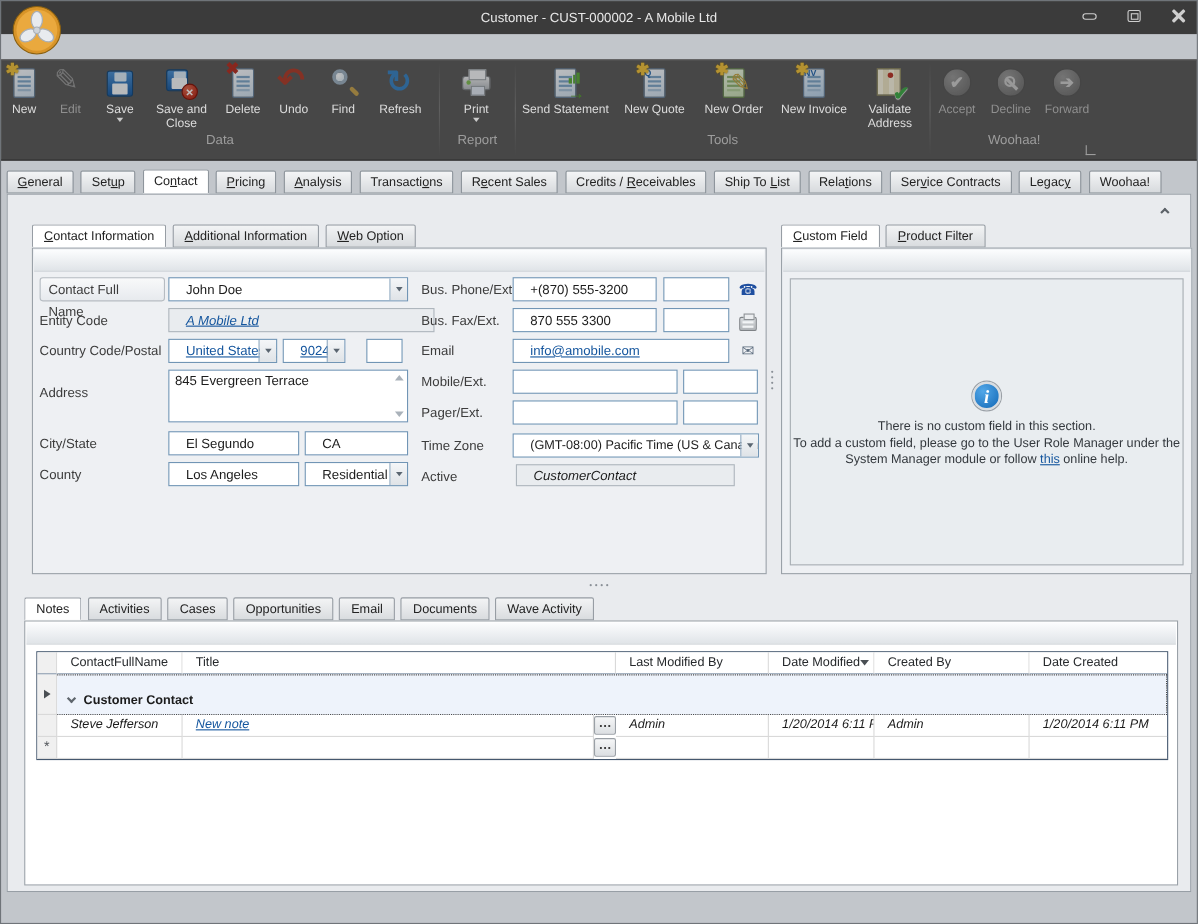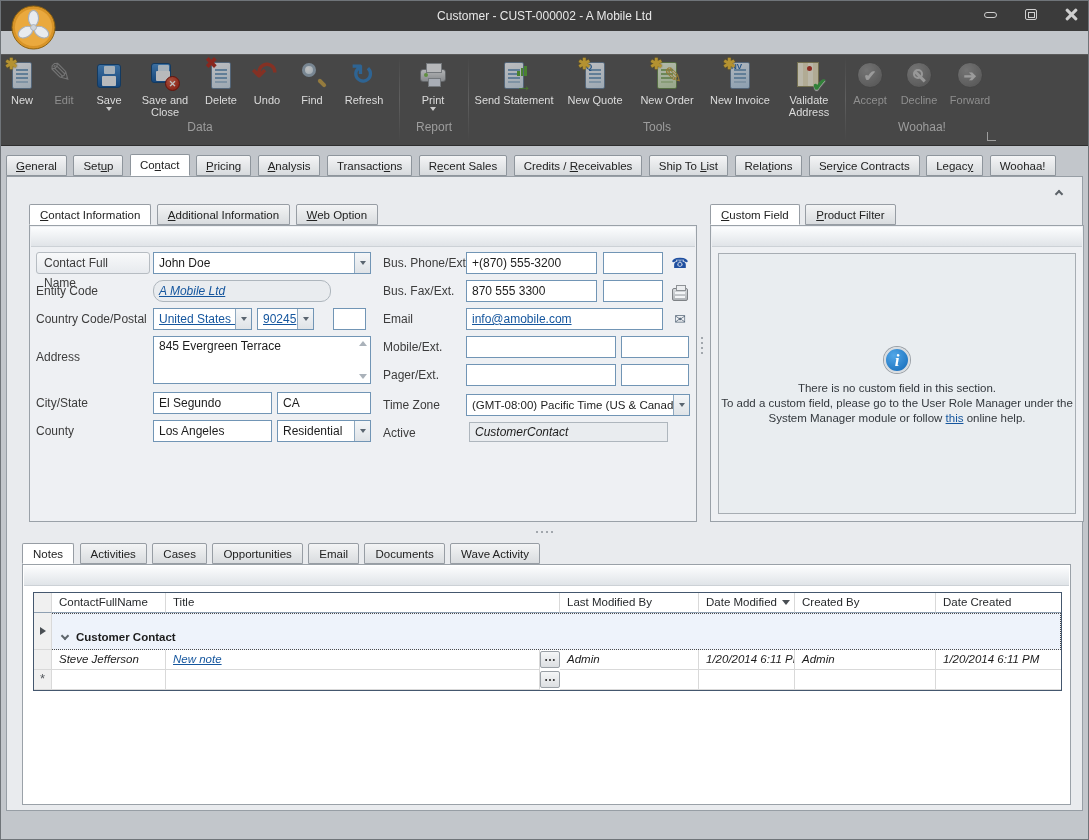--- a/index.html
+++ b/index.html
@@ -90,21 +90,21 @@
   .subtabs { position:absolute; height:21px; }
   .stab { display:inline-block; height:21px; line-height:20px; margin-right:1px; padding:0 10px; font-size:11.5px; color:#222; background:linear-gradient(#f3f4f5,#d9dcdf); border:1px solid #979da4; border-radius:2px 2px 0 0; vertical-align:bottom; cursor:default; }
   .stab.active { background:#fff; border-bottom:1px solid #fff; position:relative; z-index:5; }
 
   .gbox { position:absolute; background:#eef0f3; border:1px solid #9aa1a8; }
   .gbox .strip { position:absolute; left:1px; right:1px; top:1px; height:20px; background:linear-gradient(#fcfdfe,#e0e4e8); border-bottom:1px solid #ccd1d6; }
 
   
   .lform { position:absolute; left:1px; right:1px; top:22px; bottom:1px; }
   .flabel { position:absolute; font-size:12px; color:#3c3c3c; }
-  .fld { position:absolute; height:22px; background:#fff; border:1px solid #7195b5; font-size:12px; color:#1c1c1c; line-height:20px; padding:0 5px; white-space:nowrap; overflow:hidden; }
+  .fld { position:absolute; height:22px; background:#fff; border:1px solid #7195b5; font-size:12px; color:#1c1c1c; line-height:20px; padding:0 15px; white-space:nowrap; overflow:hidden; }
   .fld.gray { background:#e9ecef; border-color:#aeb6bd; }
   .combo { padding-right:18px; }
   .combo .cbtn { position:absolute; right:0; top:0; bottom:0; width:16px; background:linear-gradient(#f4f6f8,#dfe3e7); border-left:1px solid #8fa9c0; }
   .combo .cbtn:after { content:""; position:absolute; left:5px; top:8px; width:0; height:0; border-left:3.5px solid transparent; border-right:3.5px solid transparent; border-top:4px solid #5a6570; }
   .lbl-btn { position:absolute; height:22px; line-height:20px; padding:0 7px; font-size:12px; color:#3c3c3c; background:linear-gradient(#f8f9fa,#e7eaee); border:1px solid #b6bcc2; border-radius:3px; }
   a.lnk { color:#15569e; text-decoration:underline; }
   a.lnk.it { font-style:italic; }
   .tarea { position:absolute; background:#fff; border:1px solid #7195b5; font-size:12px; padding:2px 14px 2px 5px; color:#1c1c1c; }
   .scrollarrows { position:absolute; right:1px; top:1px; bottom:1px; width:12px; display:flex; flex-direction:column; justify-content:space-between; align-items:center; padding:3px 0; }
   .sa { width:0; height:0; border-left:4px solid transparent; border-right:4px solid transparent; }
@@ -123,21 +123,21 @@
   .info-msg { margin-top:8px; font-size:11.5px; color:#33383d; line-height:15px; }
 
   
   .vsplit { position:absolute; width:6px; display:flex; flex-direction:column; gap:3px; align-items:center; }
   .vsplit b, .hsplit b { width:2px; height:2px; background:#8a9097; border-radius:50%; }
   .hsplit { position:absolute; height:6px; display:flex; gap:3px; justify-content:center; align-items:center; }
 
   
   .grid { position:absolute; left:10px; top:27px; width:1029px; background:#fff; border:1px solid #44576e; font-size:11.5px; color:#1c1c1c; }
   .grow { display:grid; grid-template-columns:18px 114px 374px 20px 139px 96px 141px 125px; }
-  .gc { border-right:1px solid #d9d9d9; border-bottom:1px solid #d9d9d9; padding:0 7px; line-height:19px; height:20px; overflow:hidden; white-space:nowrap; }
+  .gc { border-right:1px solid #d9d9d9; border-bottom:1px solid #d9d9d9; padding:0 12px; line-height:19px; height:20px; overflow:hidden; white-space:nowrap; }
   .ghead .gc { background:#fff; border-bottom:1px solid #8fa0b2; color:#26292c; position:relative; }
   .gc.sel { background:#f0f0f0; padding:0; text-align:center; }
   .grow.group .gc { height:37px; line-height:34px; }
   .gcell-group { grid-column:2 / 9; background:#eef3fb; border:1px dotted #4a4a4a; border-left:none; padding:12px 4px 0 4px; line-height:22px; font-weight:bold; position:relative; }
   .chev-dn { display:inline-block; width:6px; height:6px; border-right:2px solid #5f666d; border-bottom:2px solid #5f666d; transform:rotate(45deg); margin:0 8px 2px 6px; }
   .row-arrow { display:inline-block; width:0; height:0; border-top:4.5px solid transparent; border-bottom:4.5px solid transparent; border-left:6px solid #4a4f54; margin-top:14px; }
   .dots-btn { background:linear-gradient(#f5f6f7,#dcdfe2); border:1px solid #9aa0a6; border-radius:2px; height:17px; margin:1px 0; line-height:10px; text-align:center; font-weight:bold; color:#3c3c3c; padding:0; cursor:default; font-size:12px; }
   .it { font-style:italic; }
   .sort-dd { position:absolute; right:4px; top:7px; width:0; height:0; border-left:4px solid transparent; border-right:4px solid transparent; border-top:5px solid #4a4f54; }
   .newrow-star { font-size:13px; color:#55595e; line-height:18px; }
@@ -383,21 +383,21 @@
       <div class="stab"><u>A</u>dditional Information</div>
       <div class="stab"><u>W</u>eb Option</div>
     </div>
     <div class="gbox" style="left:22px; top:48px; width:668px; height:297px;">
       <div class="strip"></div>
       <div class="lform">
         <div class="lbl-btn" style="left:5px; top:4px; width:114px;">Contact Full Name</div>
         <div class="fld combo" style="left:122px; top:4px; width:218px;"><span>John Doe</span><span class="cbtn"></span></div>
 
         <div class="flabel" style="left:5px; top:36px;">Entity Code</div>
-        <div class="fld gray" style="left:122px; top:32px; width:178px;border-radius:10px;"><a class="lnk it" href="#">A Mobile Ltd</a></div>
+        <div class="fld gray" style="left:122px; top:32px; width:242px;"><a class="lnk it" href="#">A Mobile Ltd</a></div>
 
         <div class="flabel" style="left:5px; top:64px;">Country Code/Postal</div>
         <div class="fld combo" style="left:122px; top:60px; width:99px;"><a class="lnk" href="#">United States of</a><span class="cbtn"></span></div>
         <div class="fld combo" style="left:226px; top:60px; width:57px;"><a class="lnk" href="#">90245</a><span class="cbtn"></span></div>
         <div class="fld" style="left:302px; top:60px; width:33px;"></div>
 
         <div class="flabel" style="left:5px; top:102px;">Address</div>
         <div class="tarea" style="left:122px; top:88px; width:218px; height:48px;"><span>845 Evergreen Terrace</span>
           <span class="scrollarrows">
               <span class="sa up"></span>

